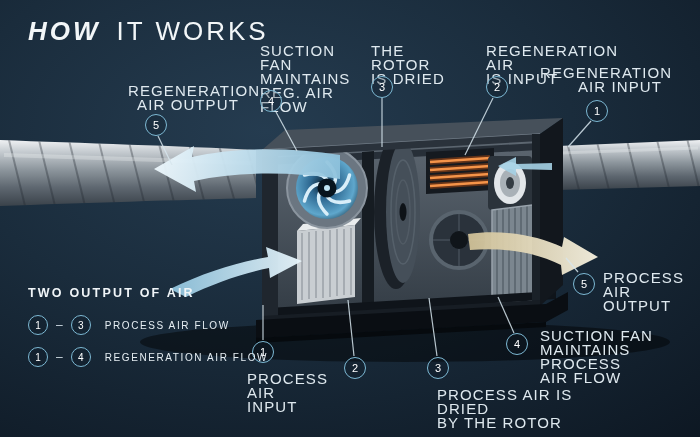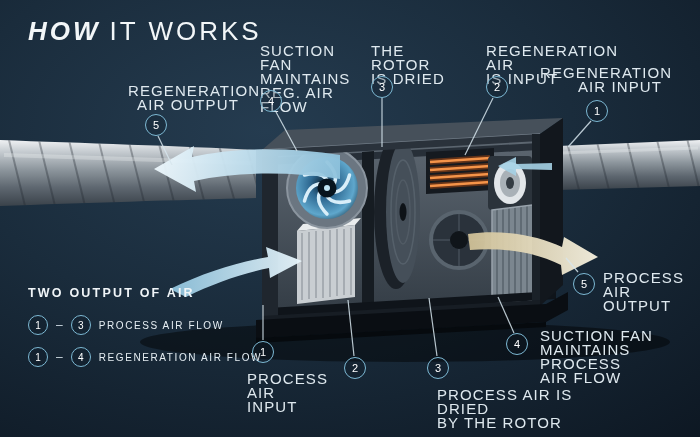--- a/index.html
+++ b/index.html
@@ -9,39 +9,39 @@
     background: radial-gradient(95% 95% at 38% 30%, #253c50 0%, #1a2c3c 46%, #0d1722 100%);
     font-family:"Liberation Sans","DejaVu Sans",sans-serif;
     color:var(--text,#eef3f6);
   }
   .art{ position:absolute; left:0; top:0; }
   .title{
     position:absolute; left:28px; top:16px;
     font-size:26px; letter-spacing:3px; font-weight:300; color:#f2f6f8; white-space:nowrap;
   }
   .title .b{ font-weight:700;font-style:italic; }
-  .title .r{ margin-left:9px; font-weight:300; }
+  .title .r{ margin-left:16px; font-weight:300; }
   .lbl{
     position:absolute; font-size:15px; letter-spacing:1.1px; line-height:14px;
     color:#dfe9ef; white-space:pre-line;
   }
   .ta-c{ text-align:center; }
   .ta-r{ text-align:right; }
   .num{
     position:absolute; width:22px; height:22px; border-radius:50%;
     border:1.5px solid var(--accent,#7db9d4);
     display:flex; align-items:center; justify-content:center;
     font-size:11px; color:#ffffff; background:rgba(12,24,34,.25);
   }
   .legend{ position:absolute; left:28px; top:286px; }
   .legend-title{ font-size:12.5px; font-weight:700; letter-spacing:2.2px; color:#f0f5f8; margin-bottom:13px; }
   .legend-row{ display:flex; align-items:center; gap:8px; height:24px; margin-bottom:8px; }
   .legend-row .num{ position:static; width:20px; height:20px; font-size:10px; }
   .legend-row .dash{ color:#cfdbe3; font-size:12px; }
-  .legend-row .rlbl{ font-size:10px; letter-spacing:1.6px; color:#e6eef3; margin-left:0; }
+  .legend-row .rlbl{ font-size:10px; letter-spacing:1.6px; color:#e6eef3; margin-left:6px; }
 </style>
 </head>
 <body>
 
 <div class="stage">
 
   <svg class="art" width="700" height="437" viewBox="0 0 700 437">
     <defs>
       <linearGradient id="gDuct" x1="0" y1="0" x2="0" y2="1">
         <stop offset="0" stop-color="#eff1f3"></stop>

